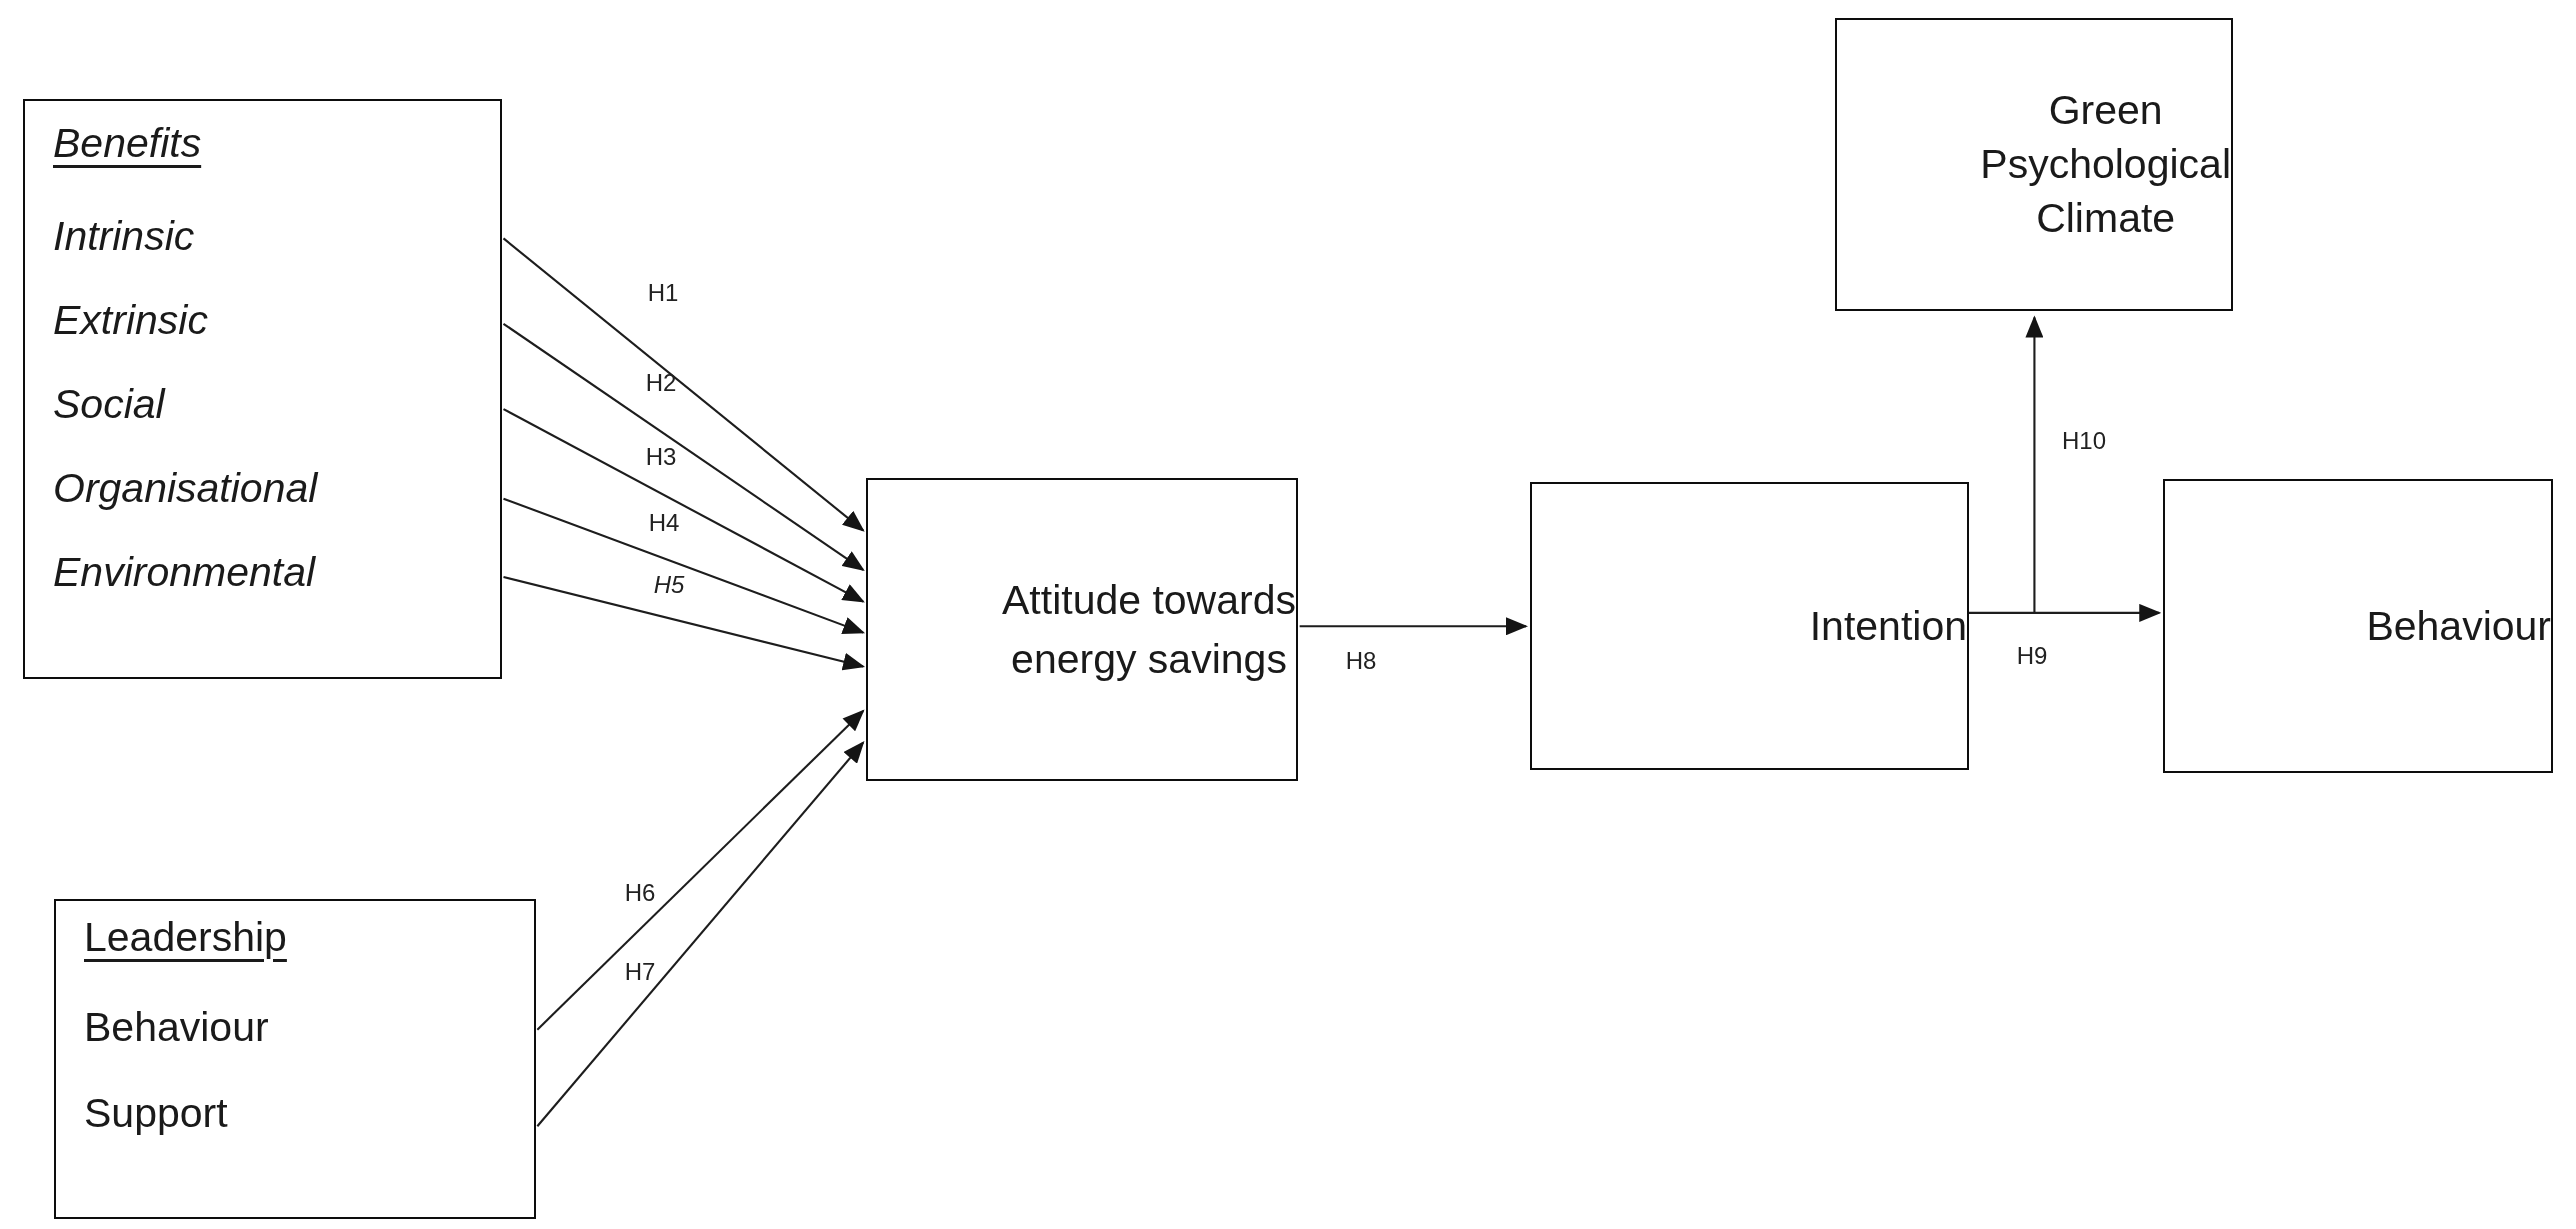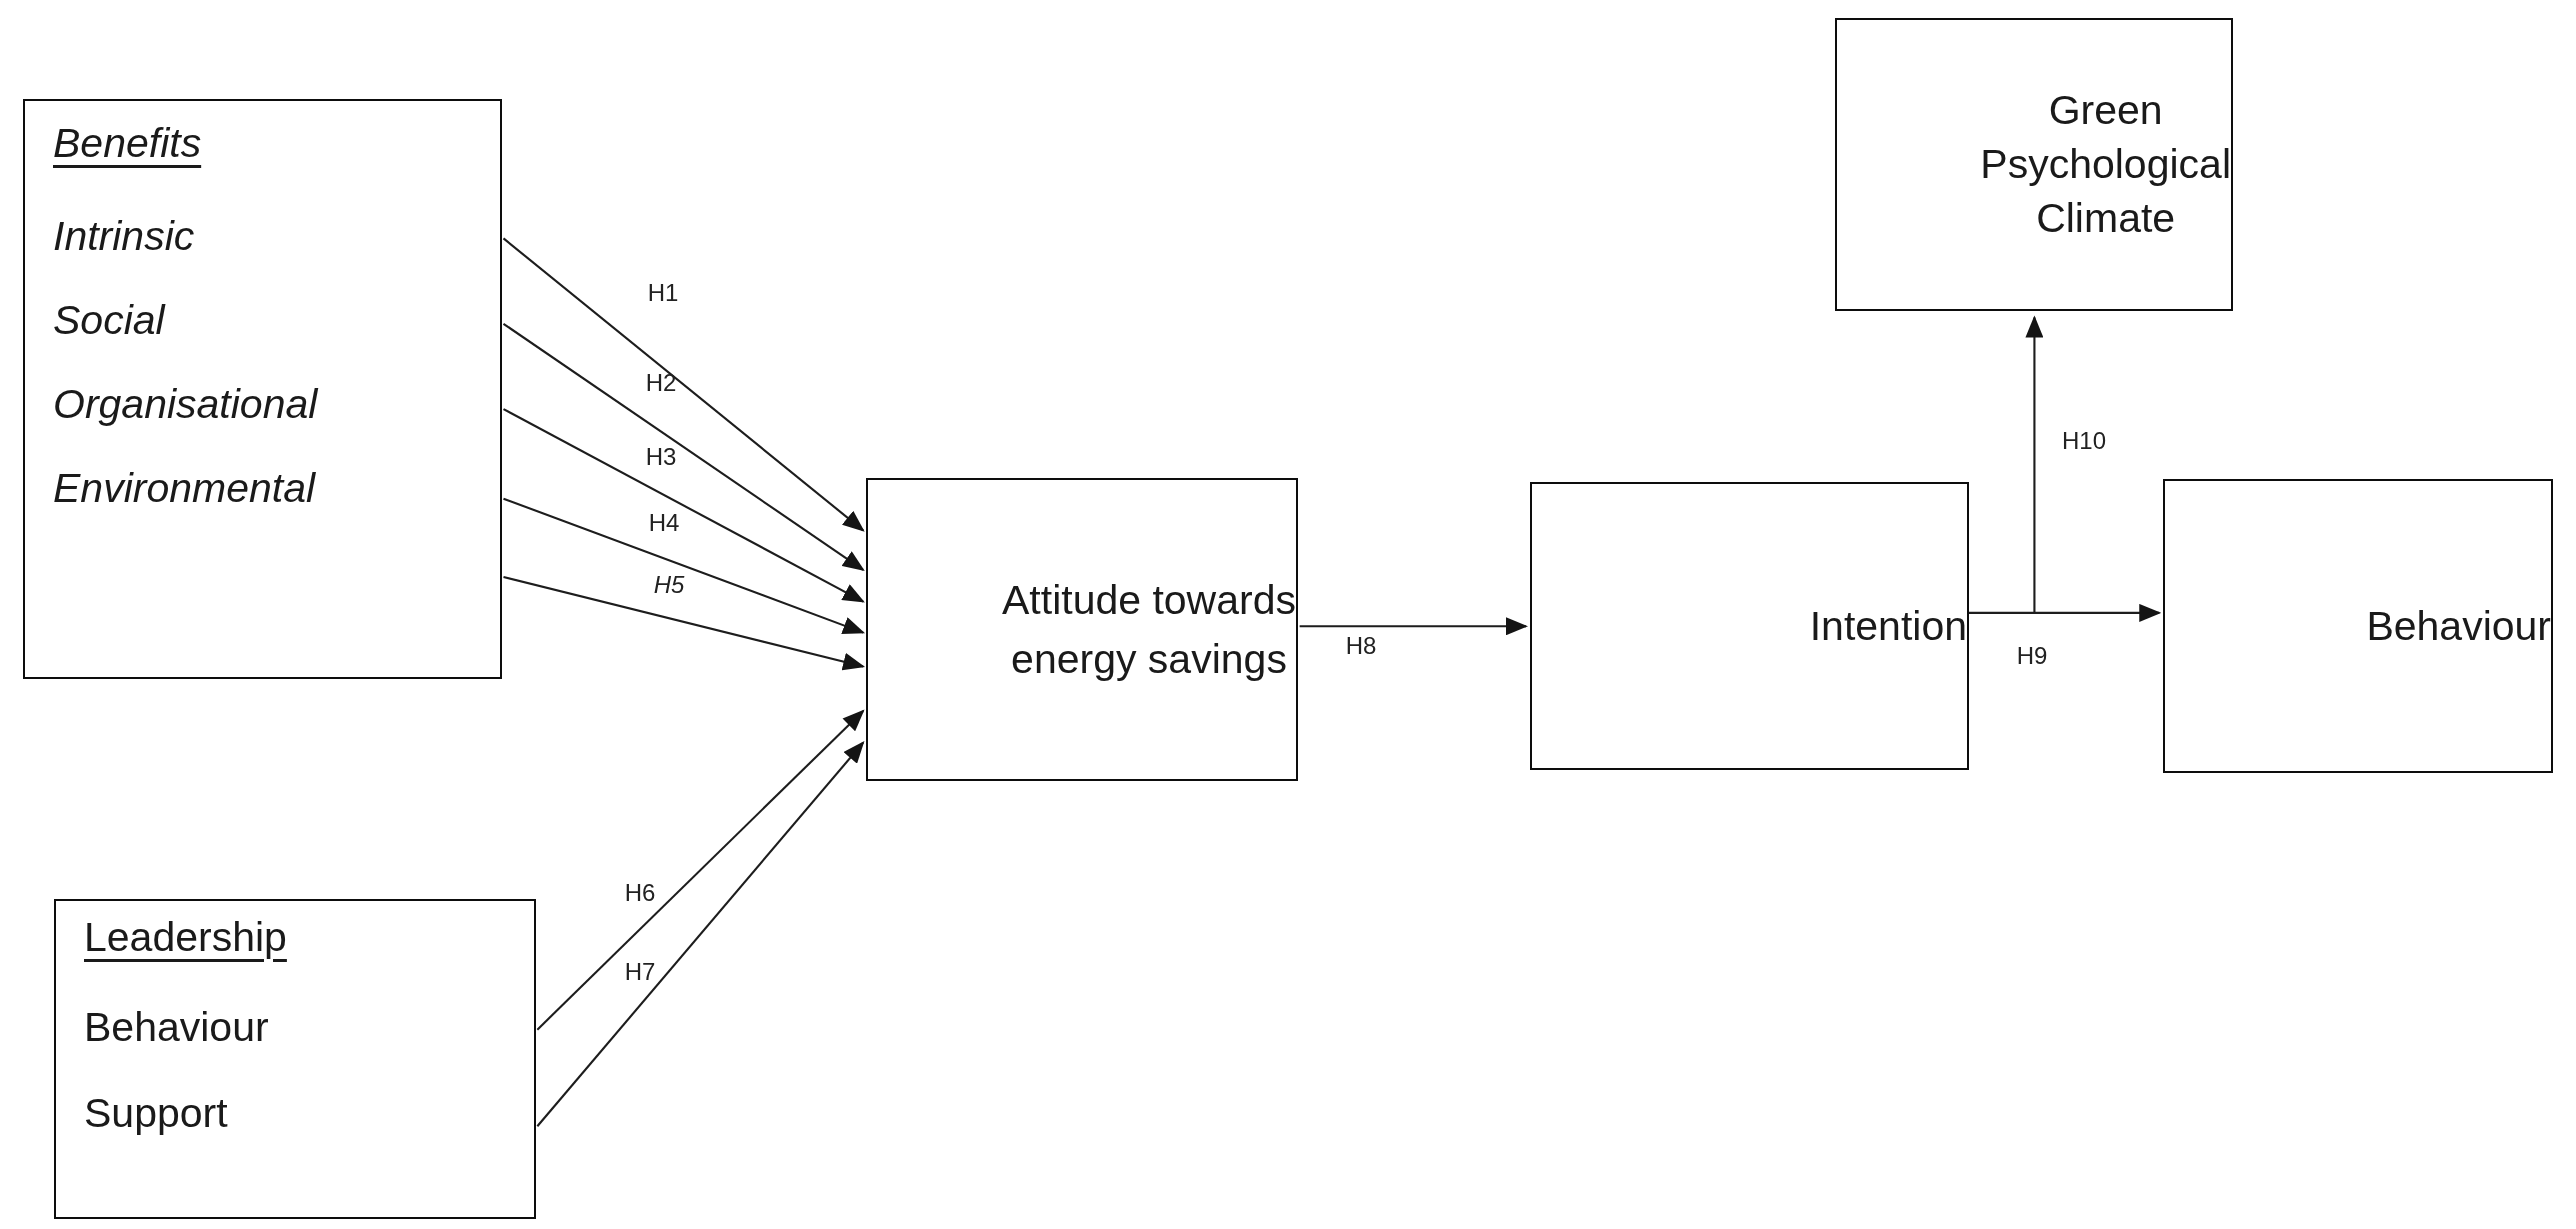--- a/index.html
+++ b/index.html
@@ -93,20 +93,21 @@
     <line x1="762" y1="1460" x2="1224" y2="1008" marker-end="url(#arrw)"></line>
     <line x1="762" y1="1597" x2="1224" y2="1053" marker-end="url(#arrw)"></line>
     <line x1="1843" y1="888" x2="2164" y2="888" marker-end="url(#arrw)"></line>
     <line x1="2726" y1="869" x2="3062" y2="869" marker-end="url(#arrw)"></line>
     <line x1="2885" y1="869" x2="2885" y2="450" marker-end="url(#arrw)"></line>
   </svg>
 
   <div class="node list-node benefits-node" style="left:23px; top:99px; width:479px; height:580px;font-style:italic;">
     <span class="node-title">Benefits</span>
     <div class="list-item first">Intrinsic</div>
+    <div class="list-item">Extrinsic</div>
     <div class="list-item">Social</div>
     <div class="list-item">Organisational</div>
     <div class="list-item">Environmental</div>
   </div>
 
   <div class="node list-node leadership-node" style="left:54px; top:899px; width:482px; height:320px;">
     <span class="node-title">Leadership</span>
     <div class="list-item first">Behaviour</div>
     <div class="list-item second">Support</div>
   </div>
@@ -130,18 +131,18 @@
 Climate</div>
   </div>
 
   <span class="edge-label" style="left:663px;  top:293px;">H1</span>
   <span class="edge-label" style="left:661px;  top:383px;">H2</span>
   <span class="edge-label" style="left:661px;  top:457px;">H3</span>
   <span class="edge-label" style="left:664px;  top:523px;">H4</span>
   <span class="edge-label" style="left:669px;  top:585px;font-style:italic;">H5</span>
   <span class="edge-label" style="left:640px;  top:893px;">H6</span>
   <span class="edge-label" style="left:640px;  top:972px;">H7</span>
-  <span class="edge-label" style="left:1361px; top:646px;text-align:center;">H8</span>
+  <span class="edge-label" style="left:1361px; top:661px;text-align:center;">H8</span>
   <span class="edge-label" style="left:2032px; top:656px;">H9</span>
   <span class="edge-label" style="left:2084px; top:441px;">H10</span>
 
 </div>
 
 
 </body></html>

